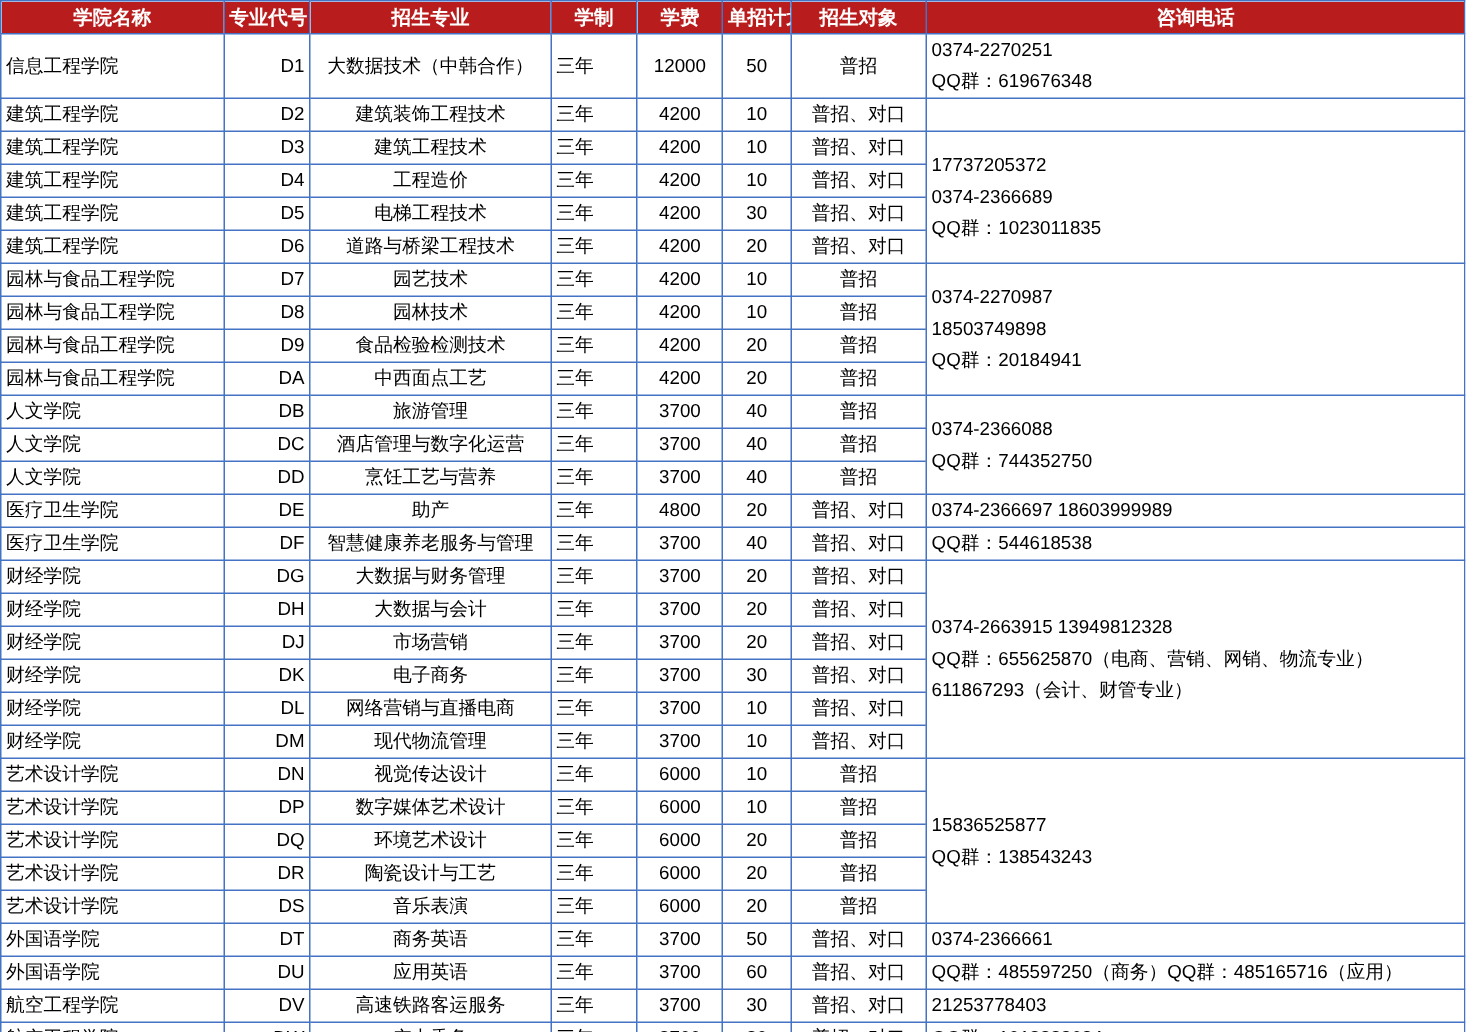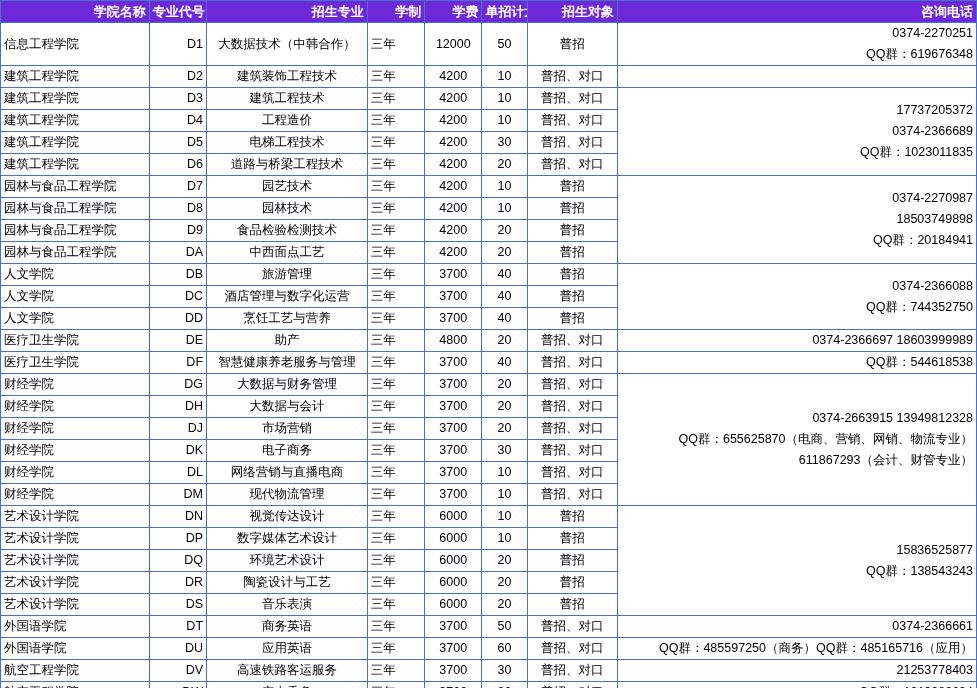--- a/index.html
+++ b/index.html
@@ -23,24 +23,24 @@
   table.enroll th,
   table.enroll td {
     border: 1px solid #4472c4;
     padding: 0 3px;
     height: 21px;
     line-height: 21px;
     overflow: hidden;
     white-space: nowrap;
   }
   thead th {
-    background: #6d28d9;
+    background: #b91c1c;
     color: #ffffff;
     font-weight: bold;
-    text-align: right;
+    text-align: center;
     font-size: 13px;
     height: 30px;
     line-height: 15px;
   }
   
   col.c-college { width: 148px; }
   col.c-code    { width: 57px;  }
   col.c-major   { width: 160px; }
   col.c-years   { width: 57px;  }
   col.c-fee     { width: 57px;  }
@@ -48,21 +48,21 @@
   col.c-target  { width: 90px;  }
   col.c-phone   { width: 357px; }
 
   td.college { text-align: left; padding-left: 4px; }
   td.code    { text-align: right; }
   td.major   { text-align: center; padding-left: 6px; }
   td.years   { text-align: left; }
   td.fee     { text-align: center; }
   td.plan    { text-align: center; }
   td.target  { text-align: center; font-family: Liberation Serif, serif; }
-  td.phone   { text-align: right; padding-left: 6px; vertical-align: middle; white-space: normal; line-height: 18px; }
+  td.phone   { text-align: left; padding-left: 6px; vertical-align: middle; white-space: normal; line-height: 18px; }
   td.phone div { white-space: nowrap; }
 </style>
 </head>
 <body>
 
 <table class="enroll">
   <colgroup>
     <col class="c-college">
       <col class="c-code">
       <col class="c-major">

